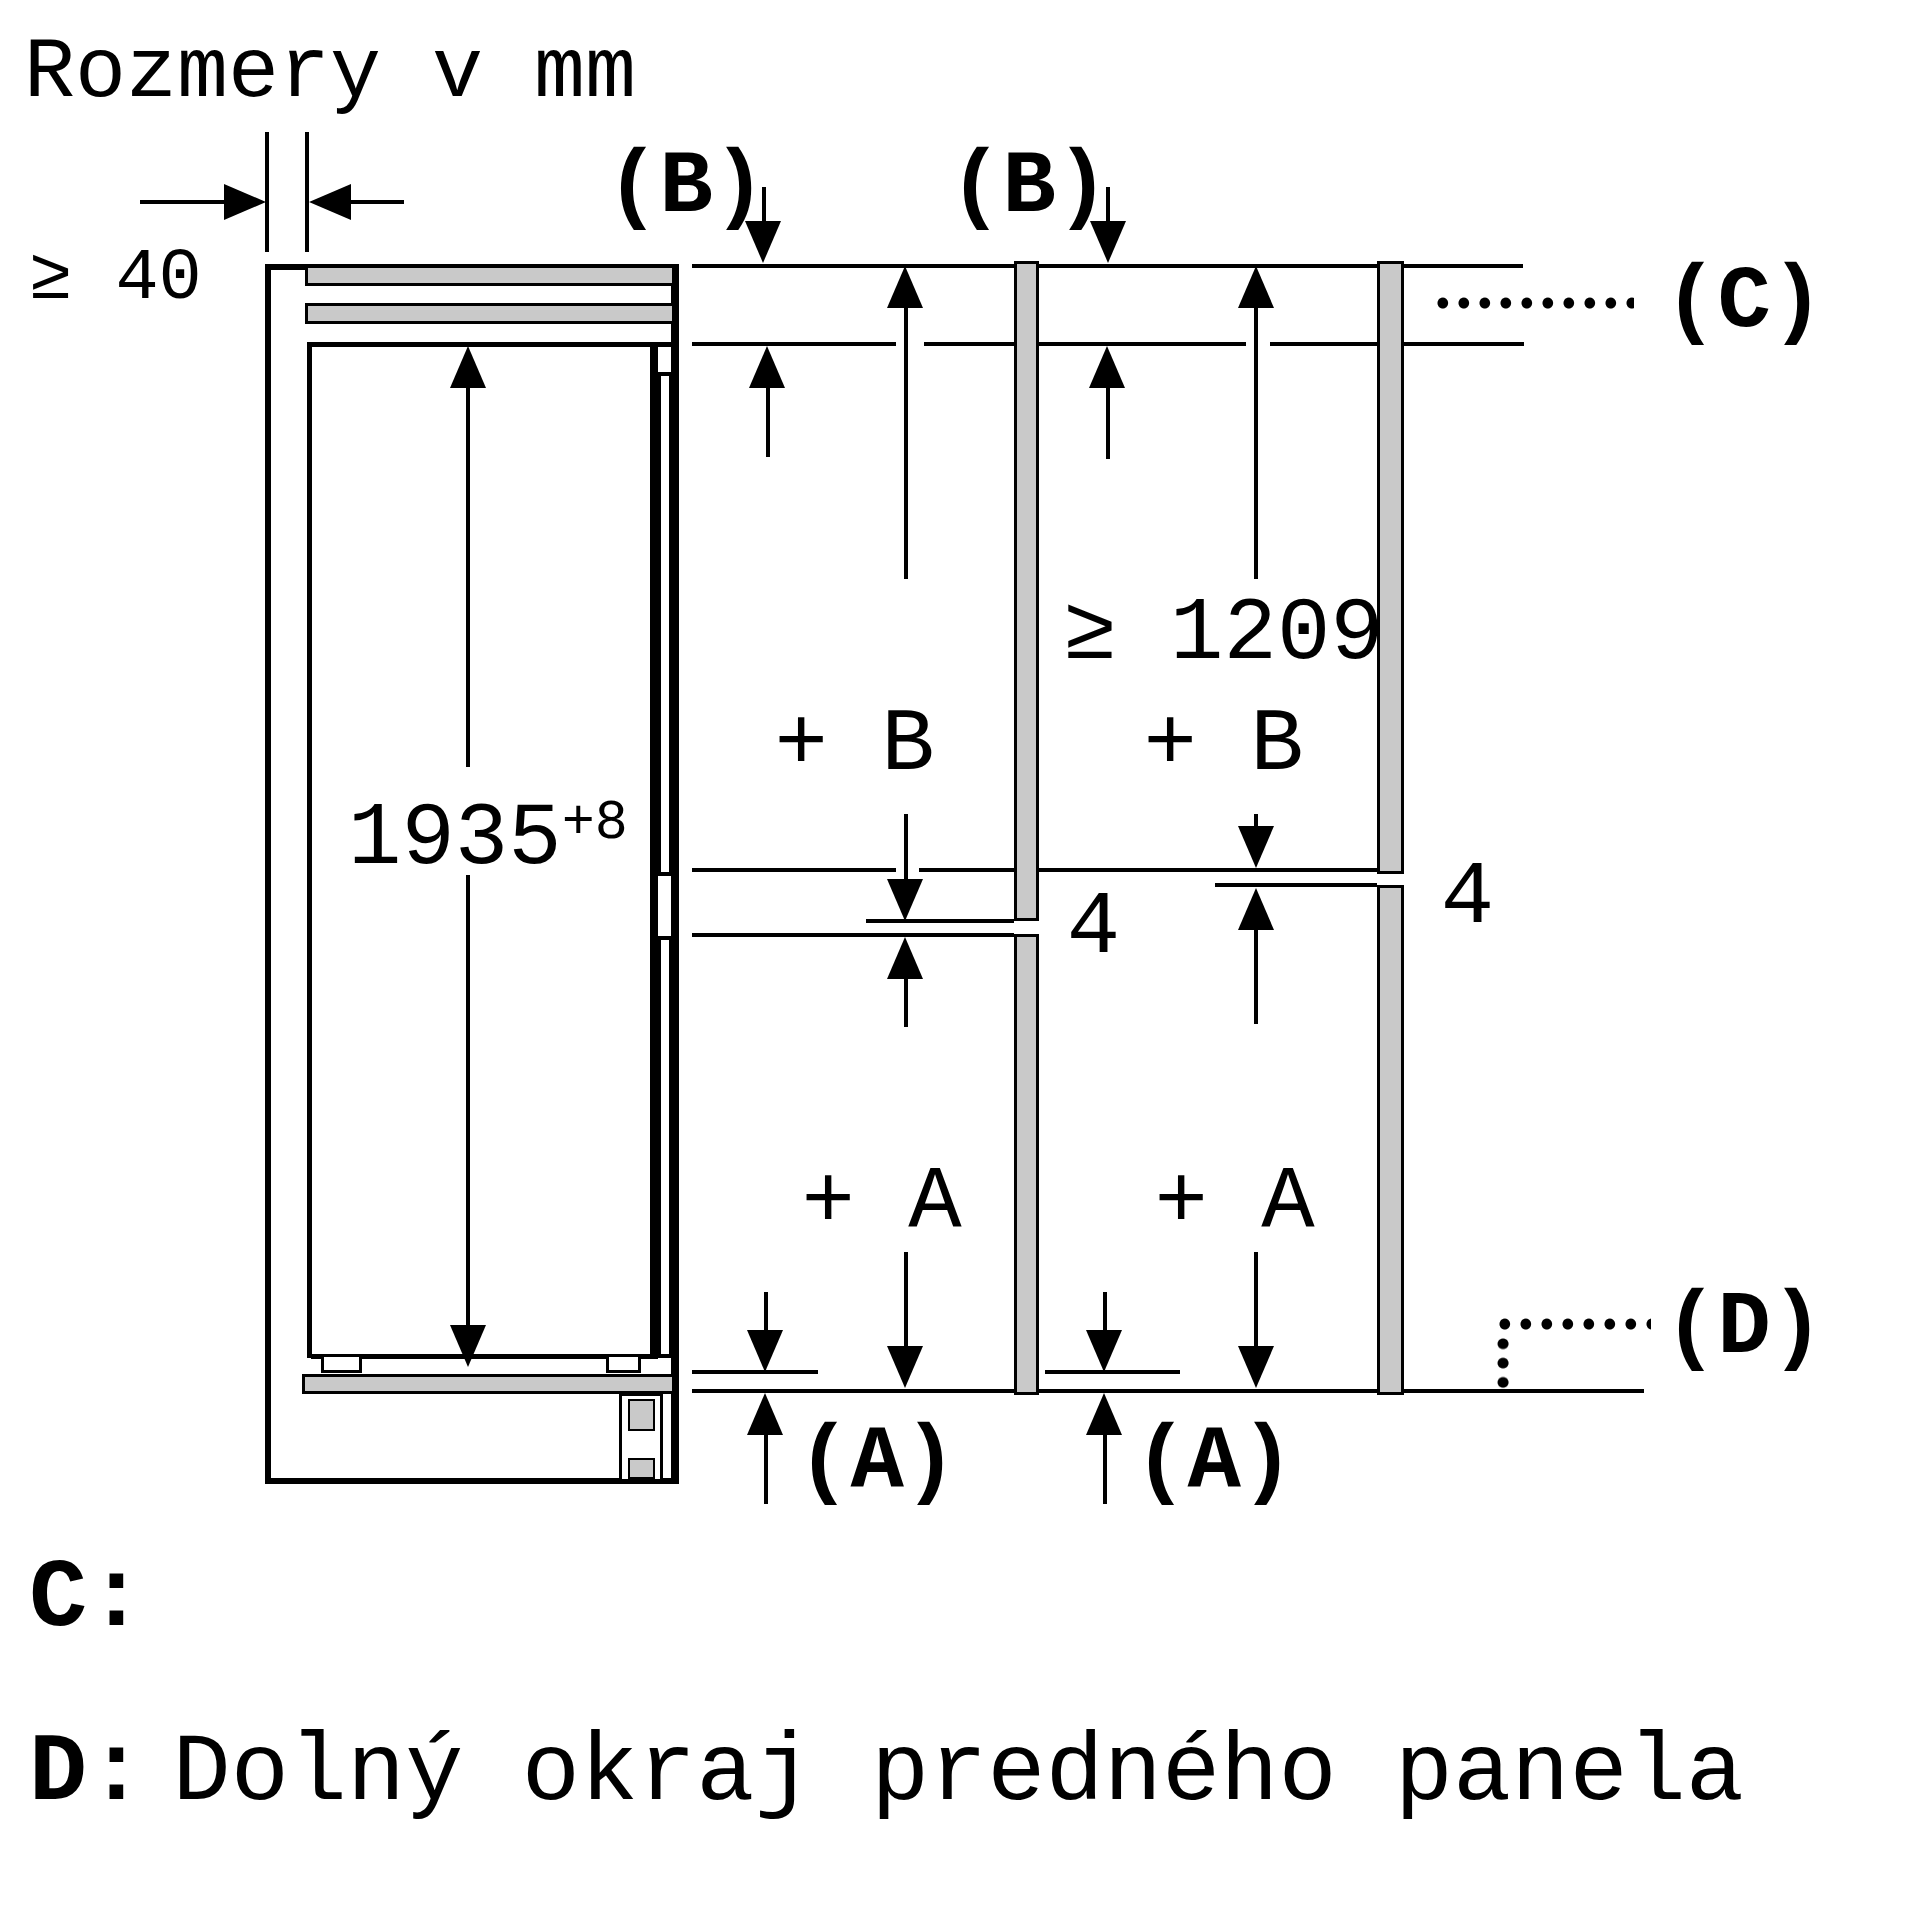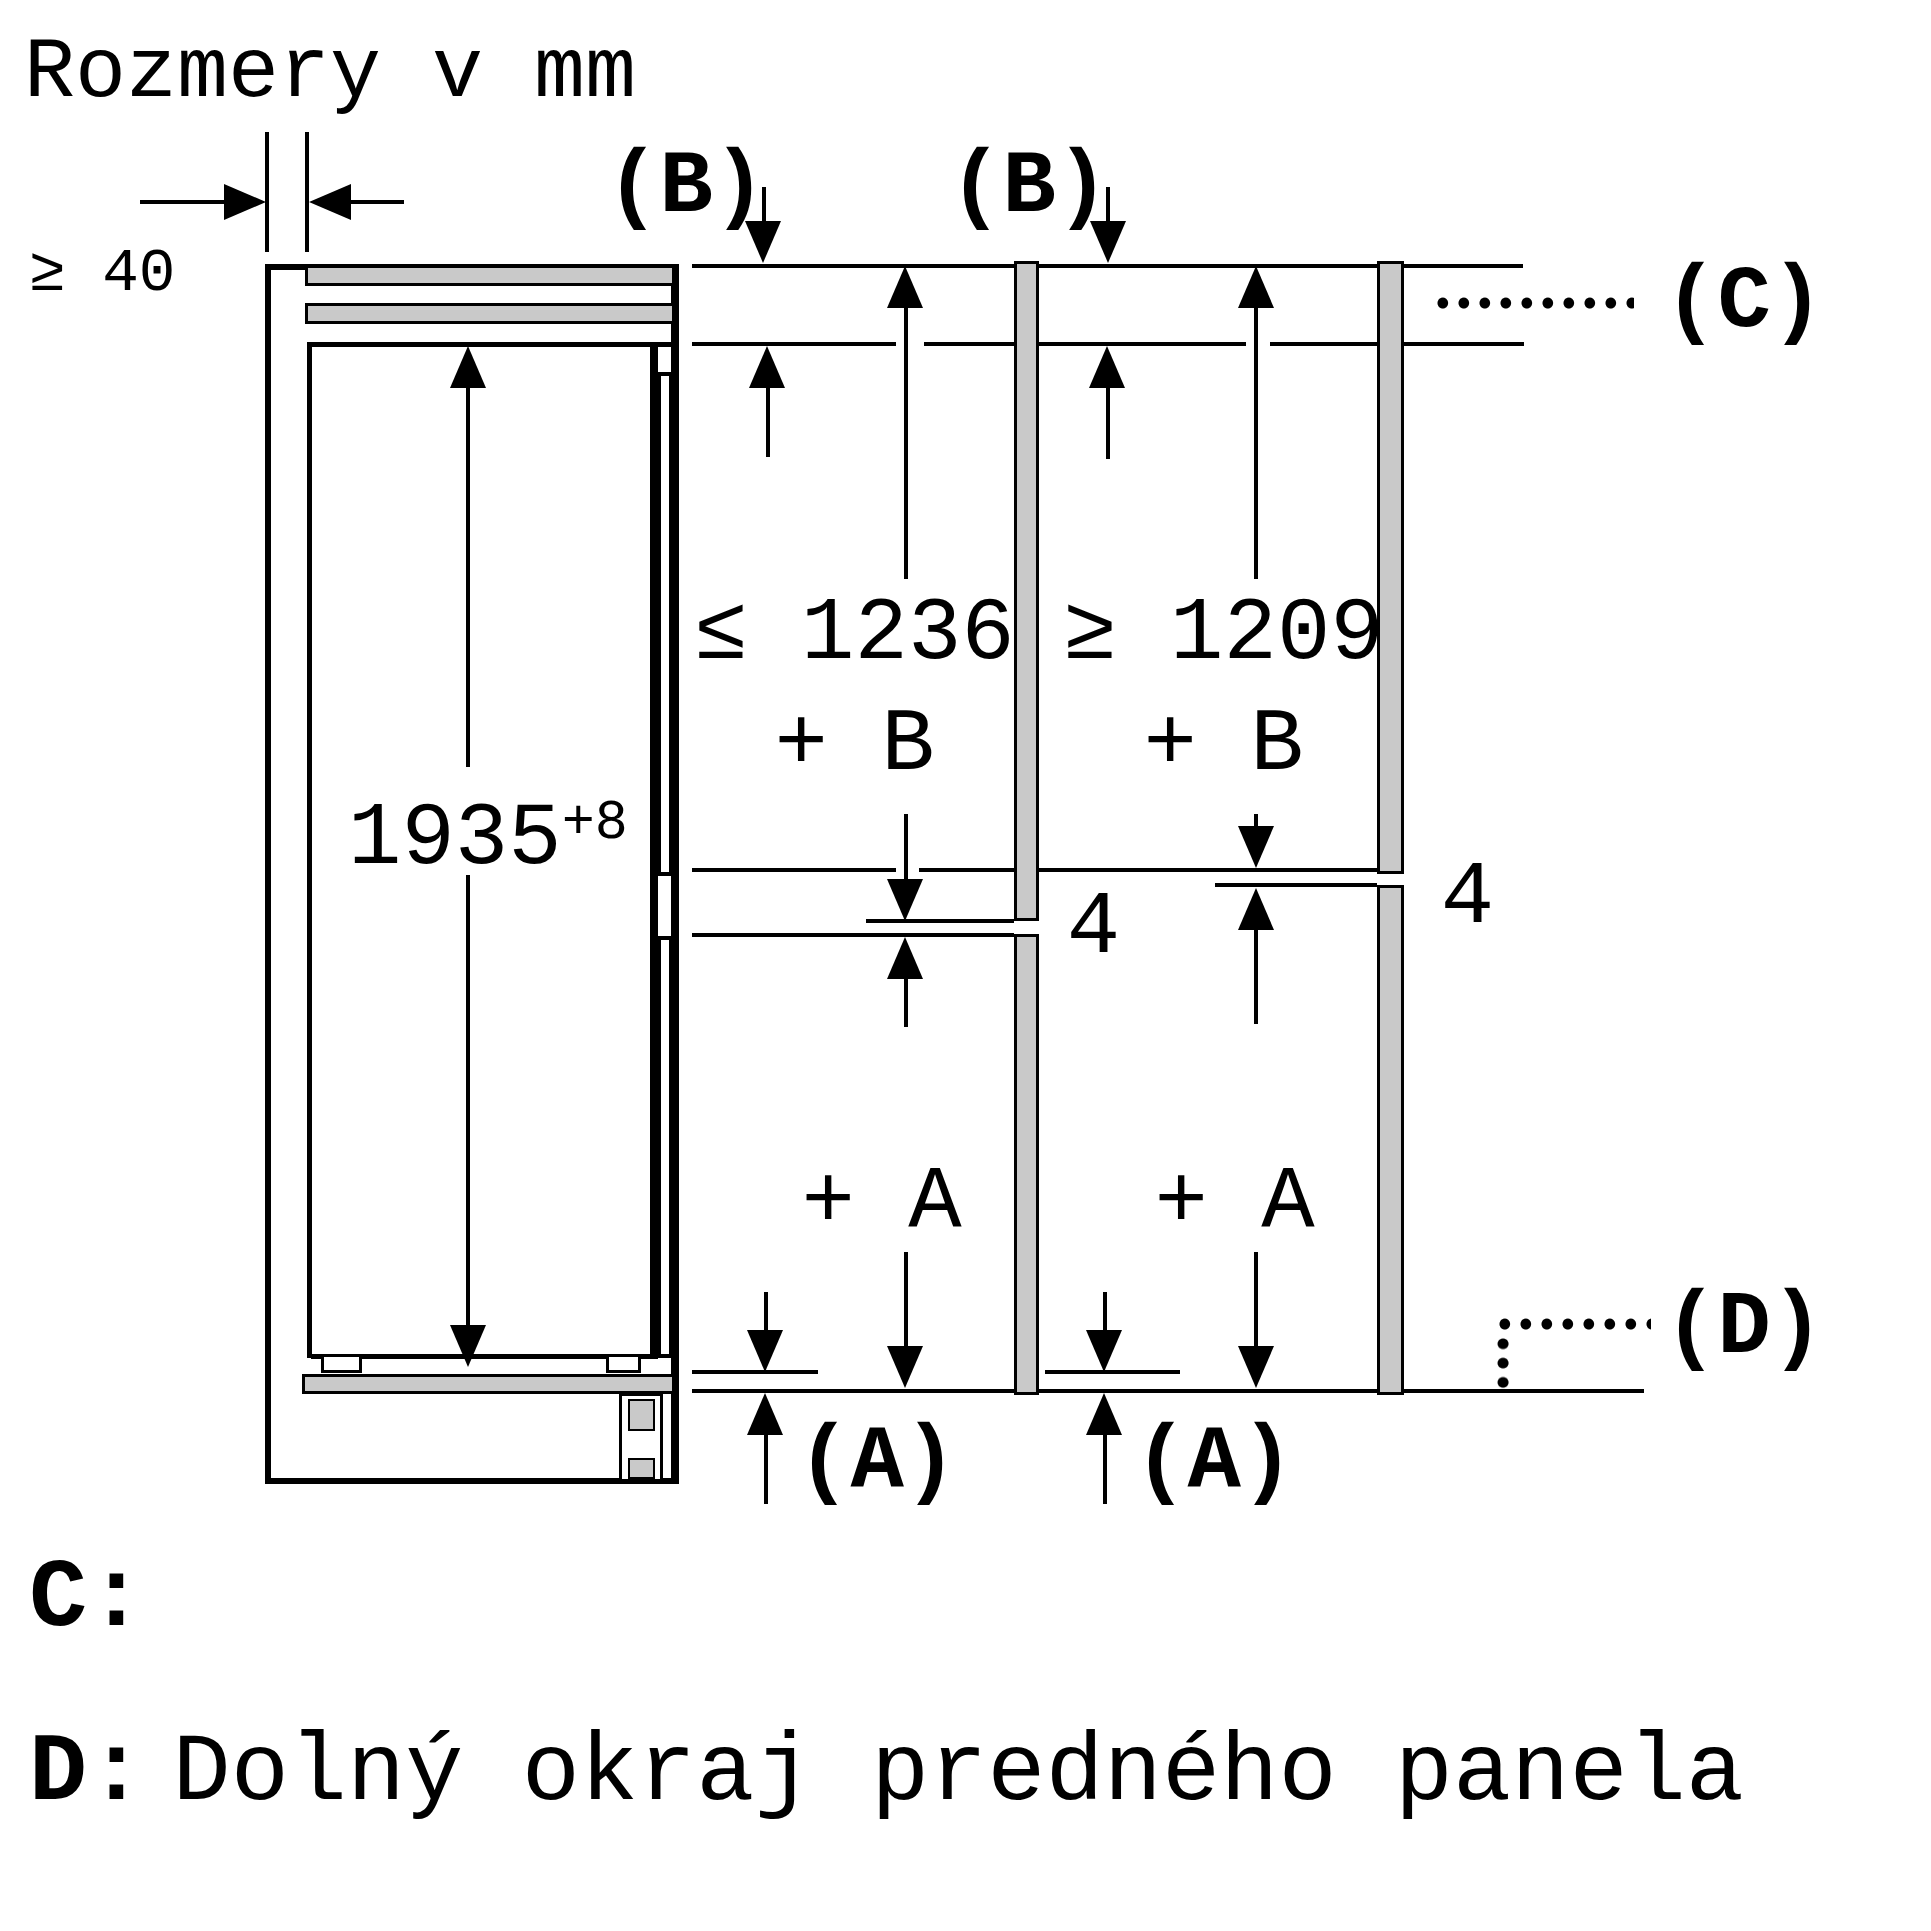--- a/index.html
+++ b/index.html
@@ -121,28 +121,27 @@
   <div class="arr down" style="left:1086px;top:1322px;"></div>
   <div class="arr up" style="left:1086px;top:1385px;"></div>
   <div class="v" style="left:1103px;top:1423px;height:73px;"></div>
 
   <div class="dots-h" style="left:1436px;top:288px;width:198px;"></div>
   <div class="dots-h" style="left:1498px;top:1309px;width:153px;"></div>
   <div class="dots-v" style="left:1496px;top:1329px;height:54px;"></div>
 
   <div class="t title" style="left:24px;top:23px;">Rozmery v mm</div>
 
-  <div class="t dim" style="left:29px;top:235px;font-size:61px;">≥ 40</div>
+  <div class="t dim" style="left:29px;top:235px;font-size:72px;">≥ 40</div>
 
   <div class="t lbl" style="left:606px;top:135px;width:135px;">(B)</div>
   <div class="t lbl" style="left:949px;top:135px;width:135px;">(B)</div>
   <div class="t lbl" style="left:1664px;top:250px;width:145px;">(C)</div>
   <div class="t lbl" style="left:1664px;top:1276px;width:145px;">(D)</div>
 
-  <div class="t dim" style="left:676px;top:582px;width:357px;">≤ 1236</div>
   <div class="t dim" style="left:676px;top:693px;width:357px;">+ B</div>
 
   <div class="t dim" style="left:1045px;top:582px;width:357px;">≥ 1209</div>
   <div class="t dim" style="left:1045px;top:693px;width:357px;">+ B</div>
 
   <div class="t dim" style="left:703px;top:1151px;width:357px;">+ A</div>
 
   <div class="t dim" style="left:1056px;top:1151px;width:357px;">+ A</div>
 
   <div class="t dim" style="left:348px;top:787px;text-align:right;"><span>1935</span><sup>+8</sup></div>

